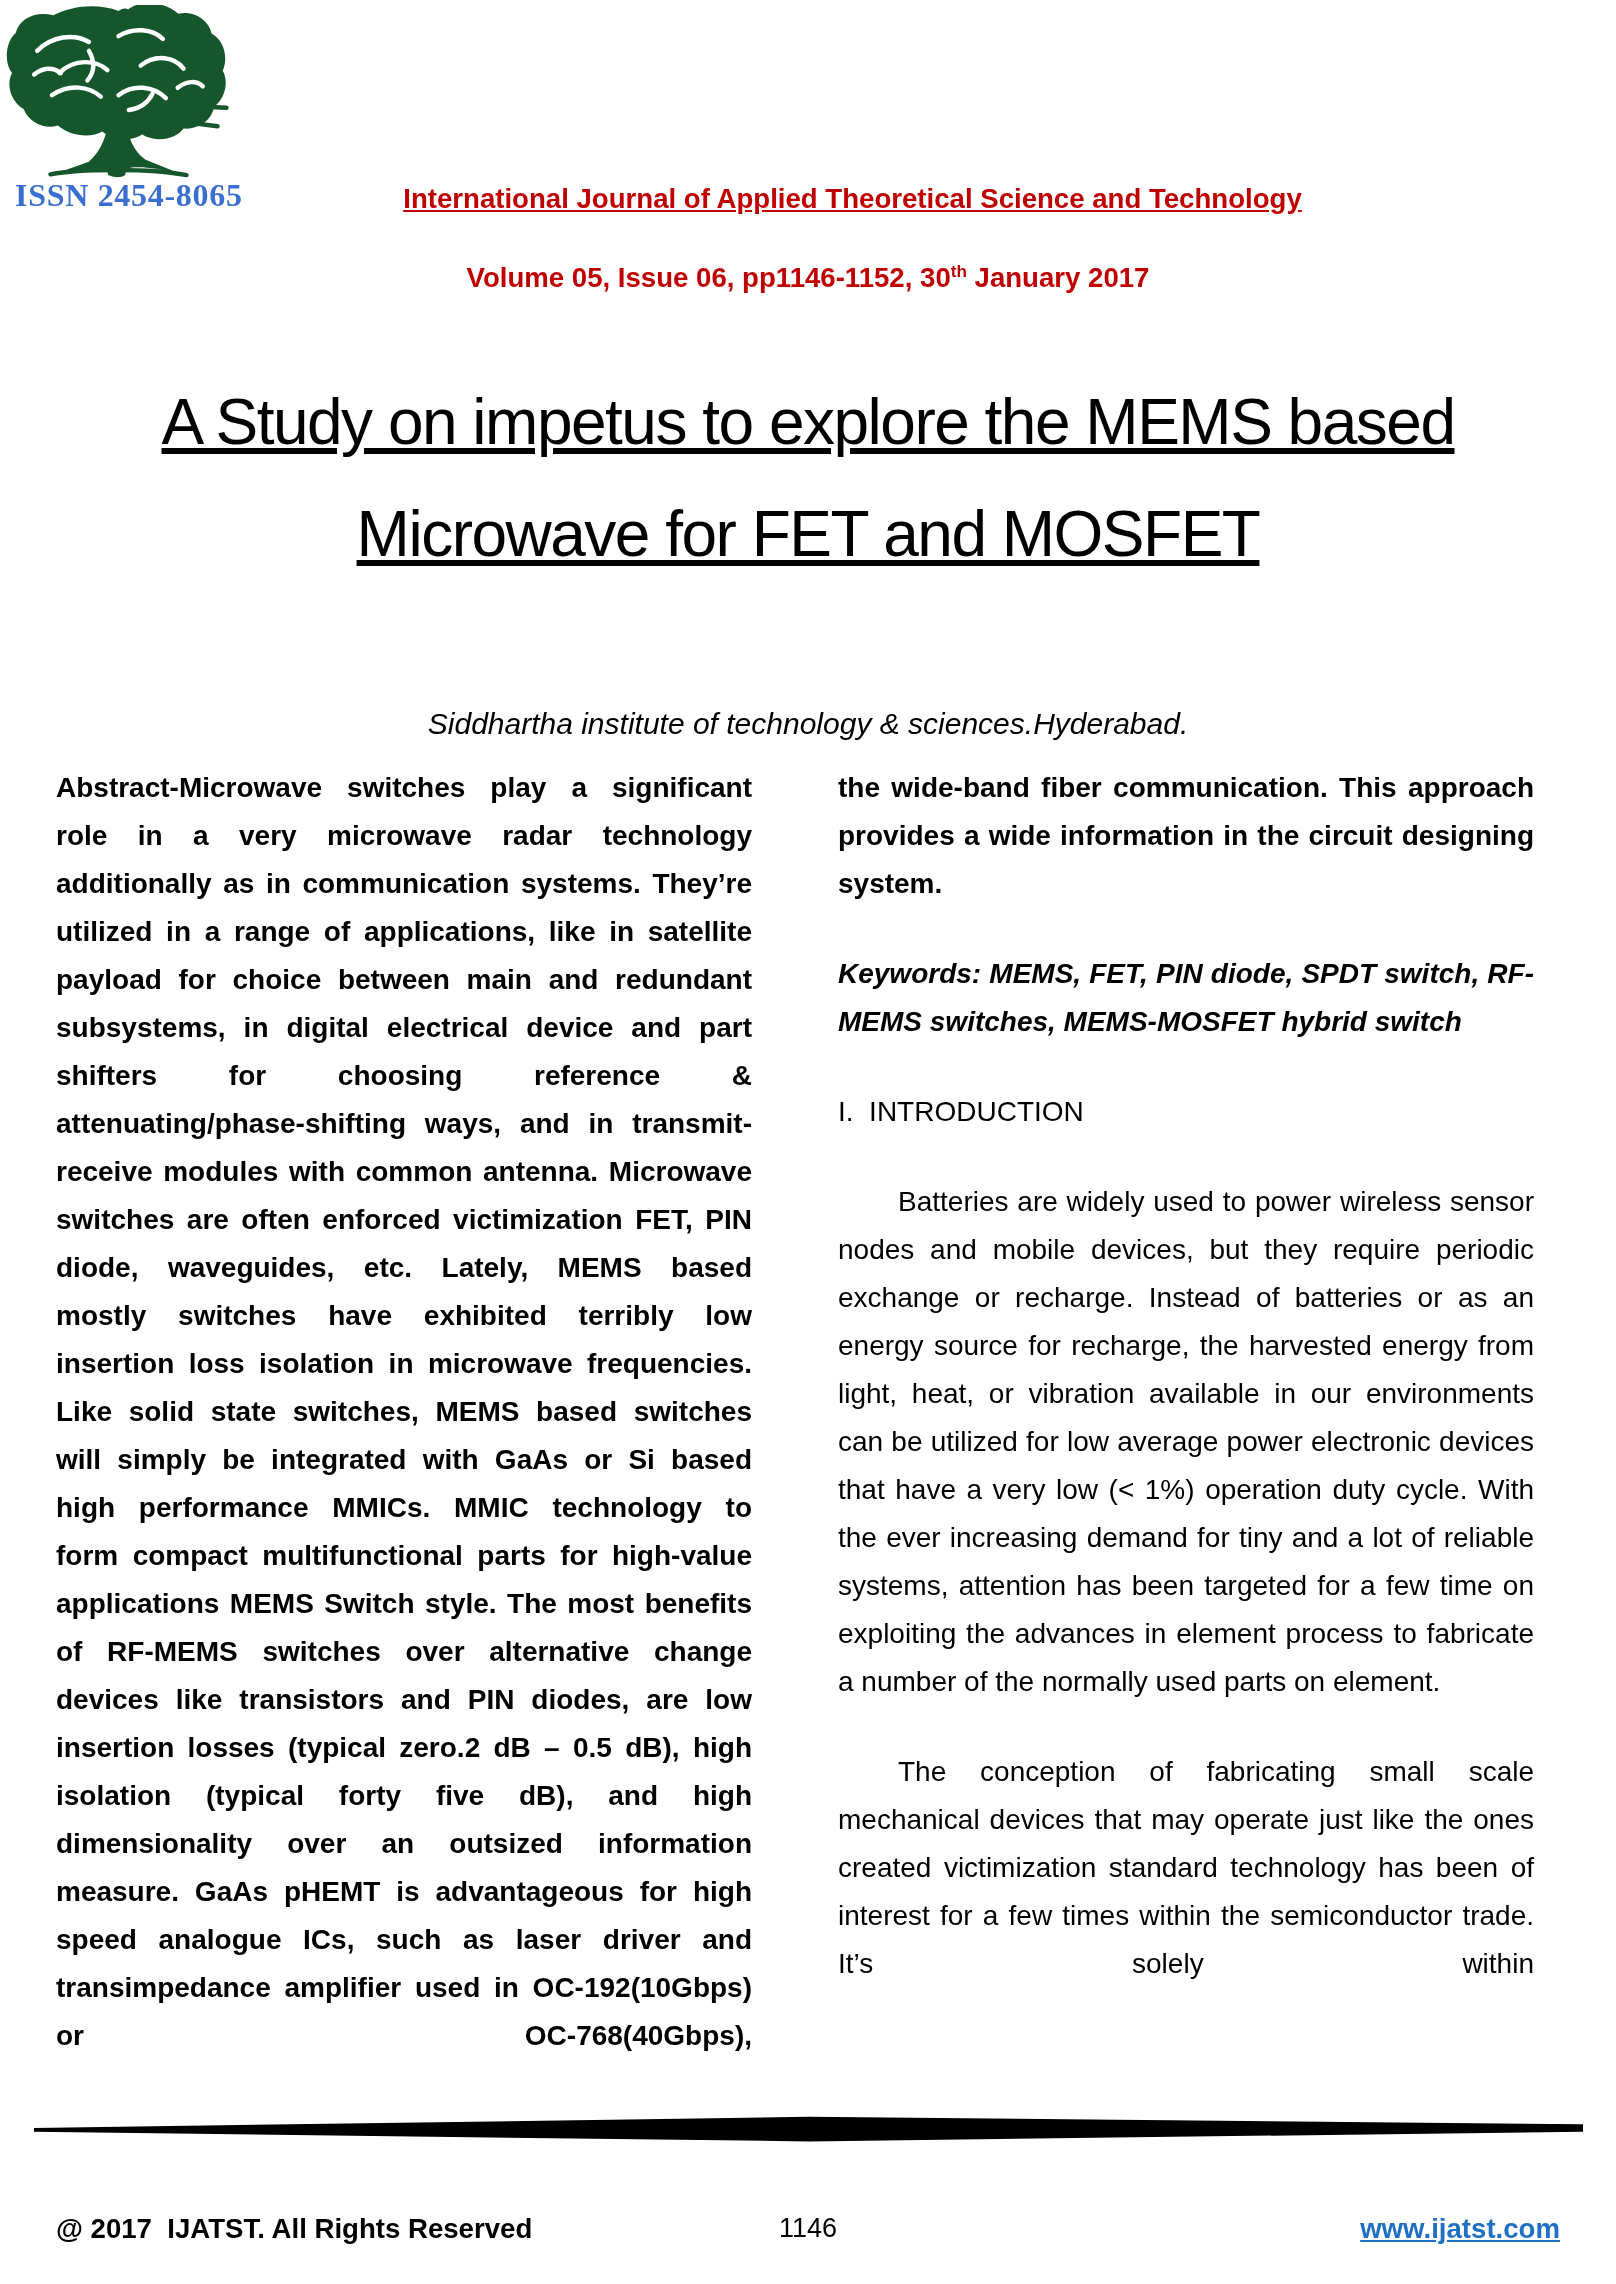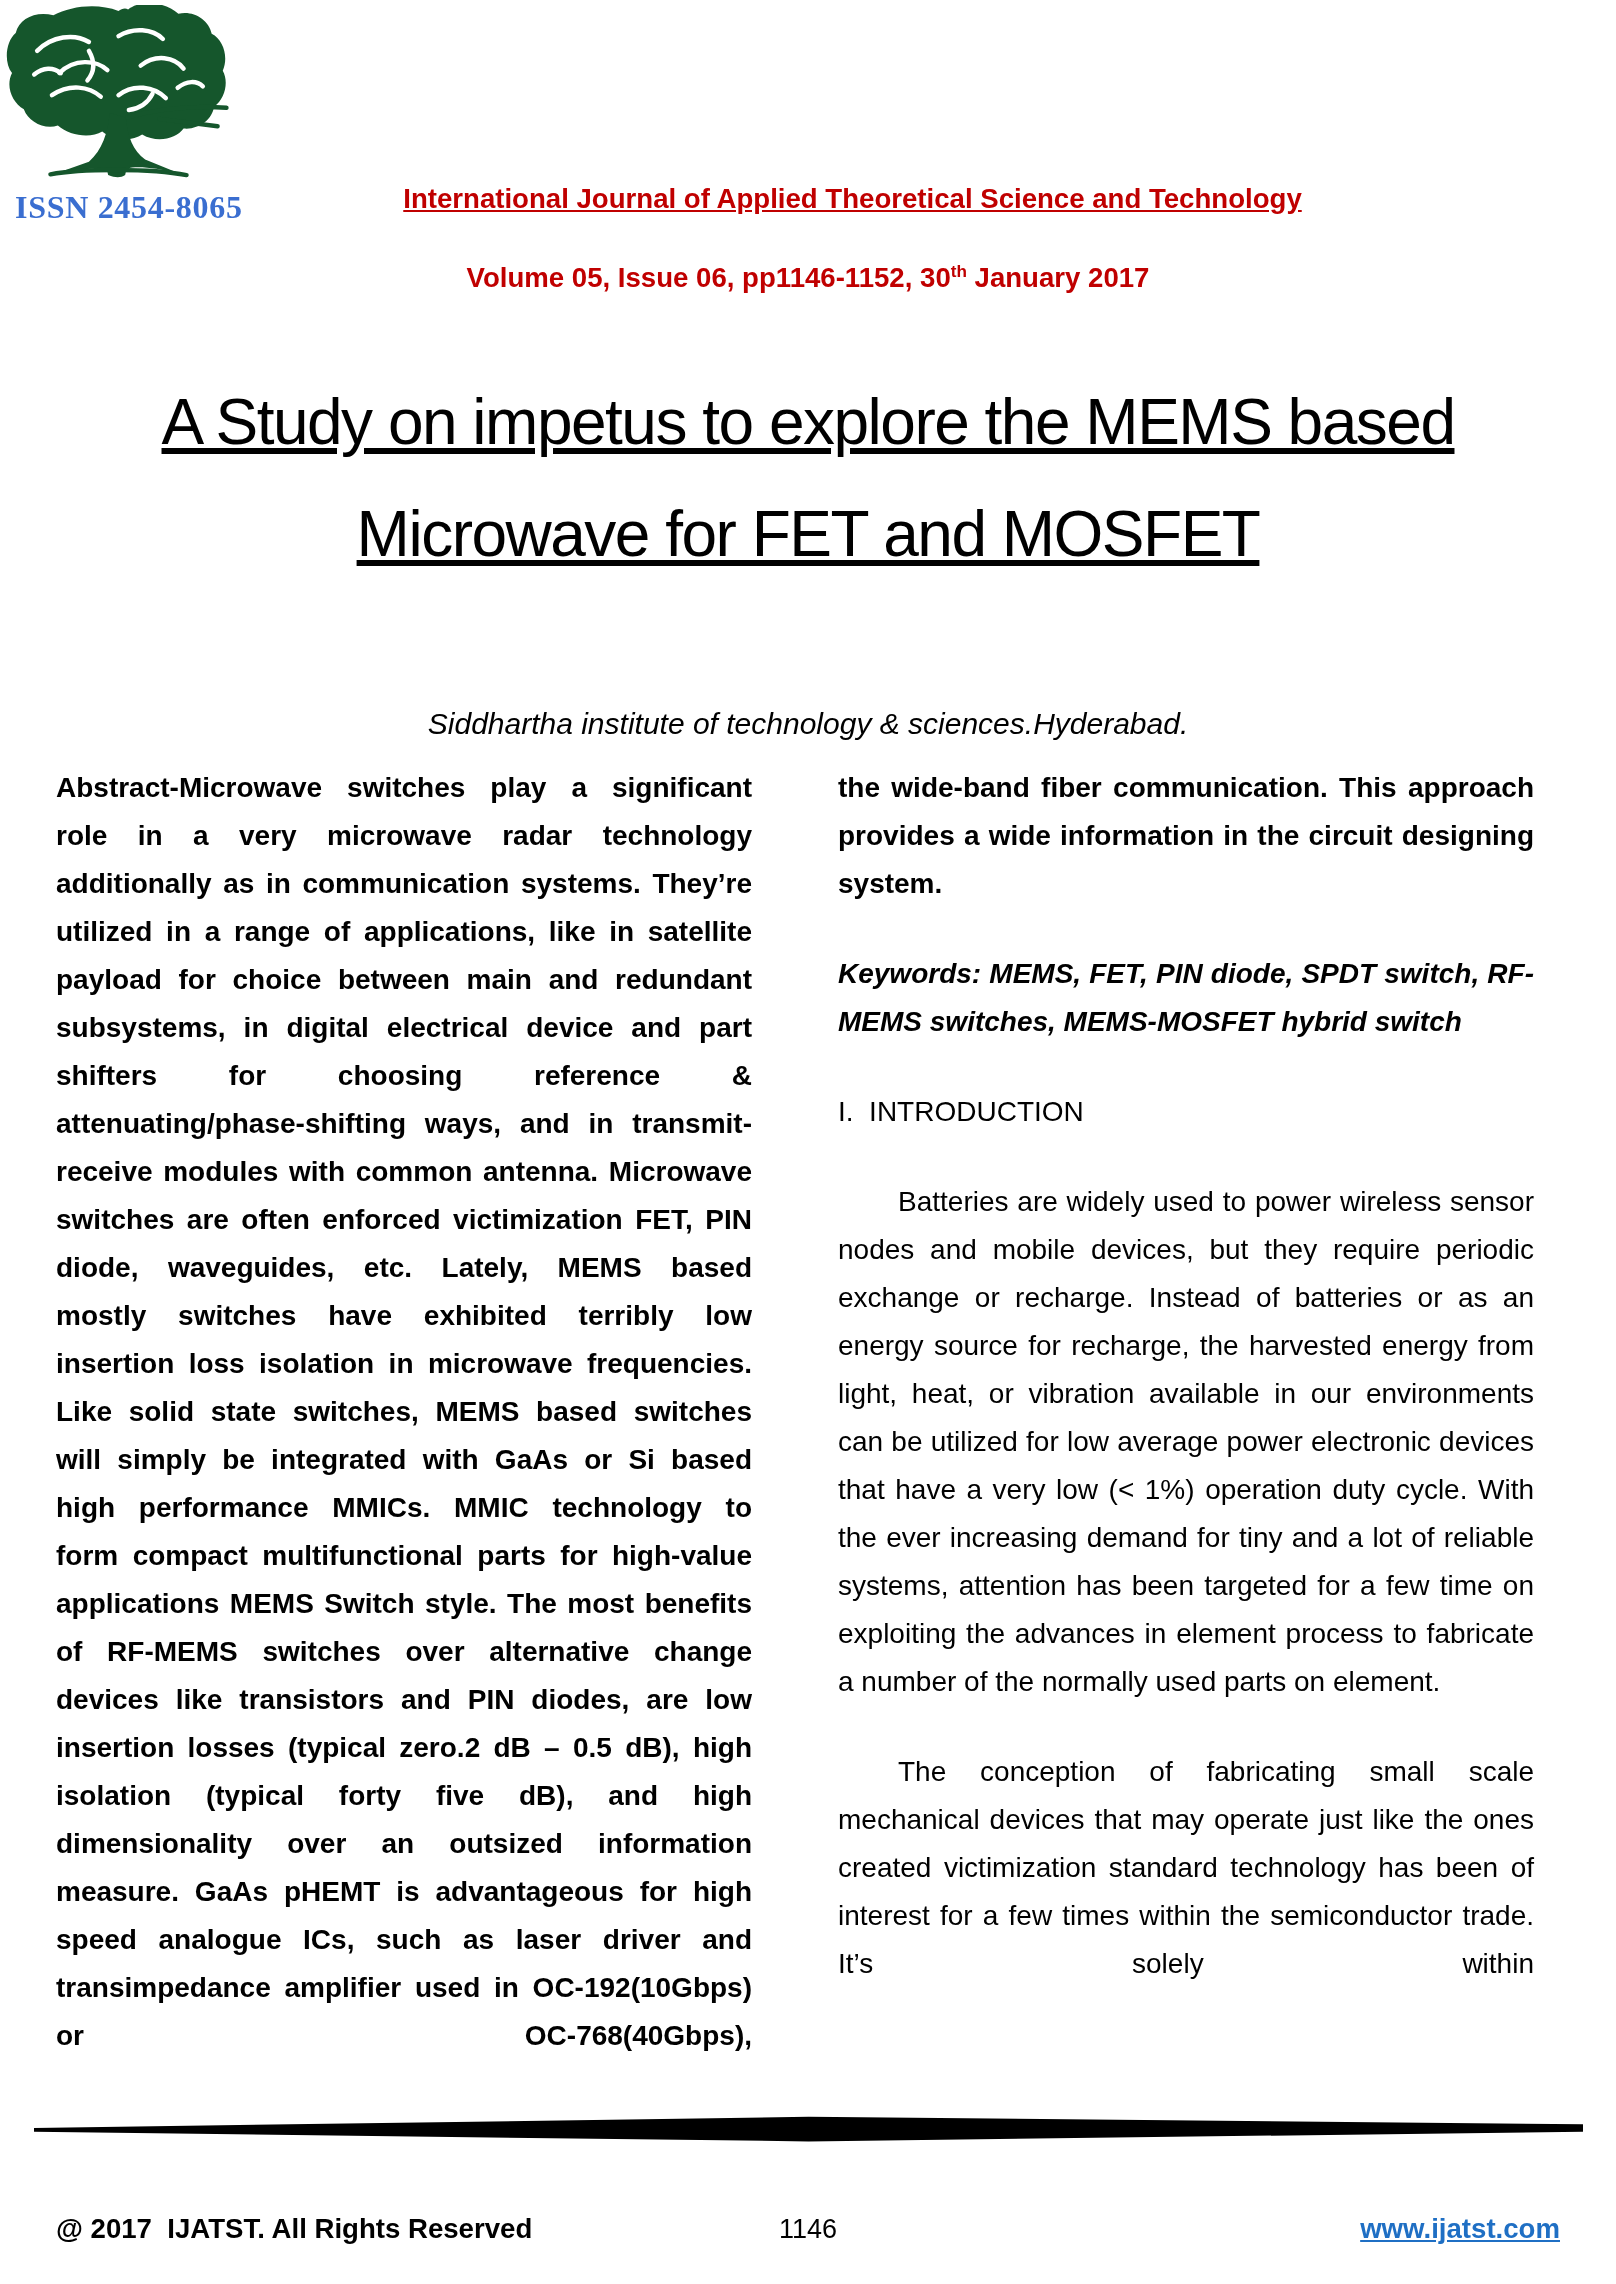--- a/index.html
+++ b/index.html
@@ -8,21 +8,21 @@
     width:1616px;
     height:2284px;
     background:#ffffff;
     font-family:"Liberation Sans", sans-serif;
     color:#000;
     overflow:hidden;
   }
   
   .logo{position:absolute;left:6px;top:4.5px;width:225px;height:176px;}
   .issn{
-    position:absolute;left:15px;top:189px;width:268px;
+    position:absolute;left:15px;top:177px;width:268px;
     font-family:"Liberation Serif", serif;
     font-weight:bold;font-size:32px;letter-spacing:0.7px;
   }
   .journal-title{
     position:absolute;top:183px;left:89px;right:0;
     text-align:center;font-weight:bold;font-size:27.6px;
   }
   .volume-line{
     position:absolute;top:262px;left:0;right:0;
     text-align:center;font-weight:bold;font-size:27.6px;
@@ -55,21 +55,21 @@
   .intro-heading{
     font-size:28px;line-height:48px;margin:0 0 42px 0;
     white-space:pre-wrap;font-weight:normal;
   }
   .intro-par{text-indent:60px;}
   .intro-par.cont{text-align-last:justify;}
   
   .separator{position:absolute;top:2116px;left:34px;width:1549px;height:27px;}
   .footer{
     position:absolute;top:2213px;left:56px;right:56px;
-    display:flex;align-items:flex-end;
+    display:flex;align-items:flex-start;
   }
   .footer-left{flex:1;text-align:left;font-weight:bold;font-size:27.6px;white-space:pre-wrap;}
   .footer-center{width:164px;text-align:center;font-size:27px;}
   .footer-right{flex:1;text-align:right;font-weight:bold;font-size:27.6px;text-decoration:underline;}
 </style>
 </head>
 <body>
 
 <div class="page">
 

